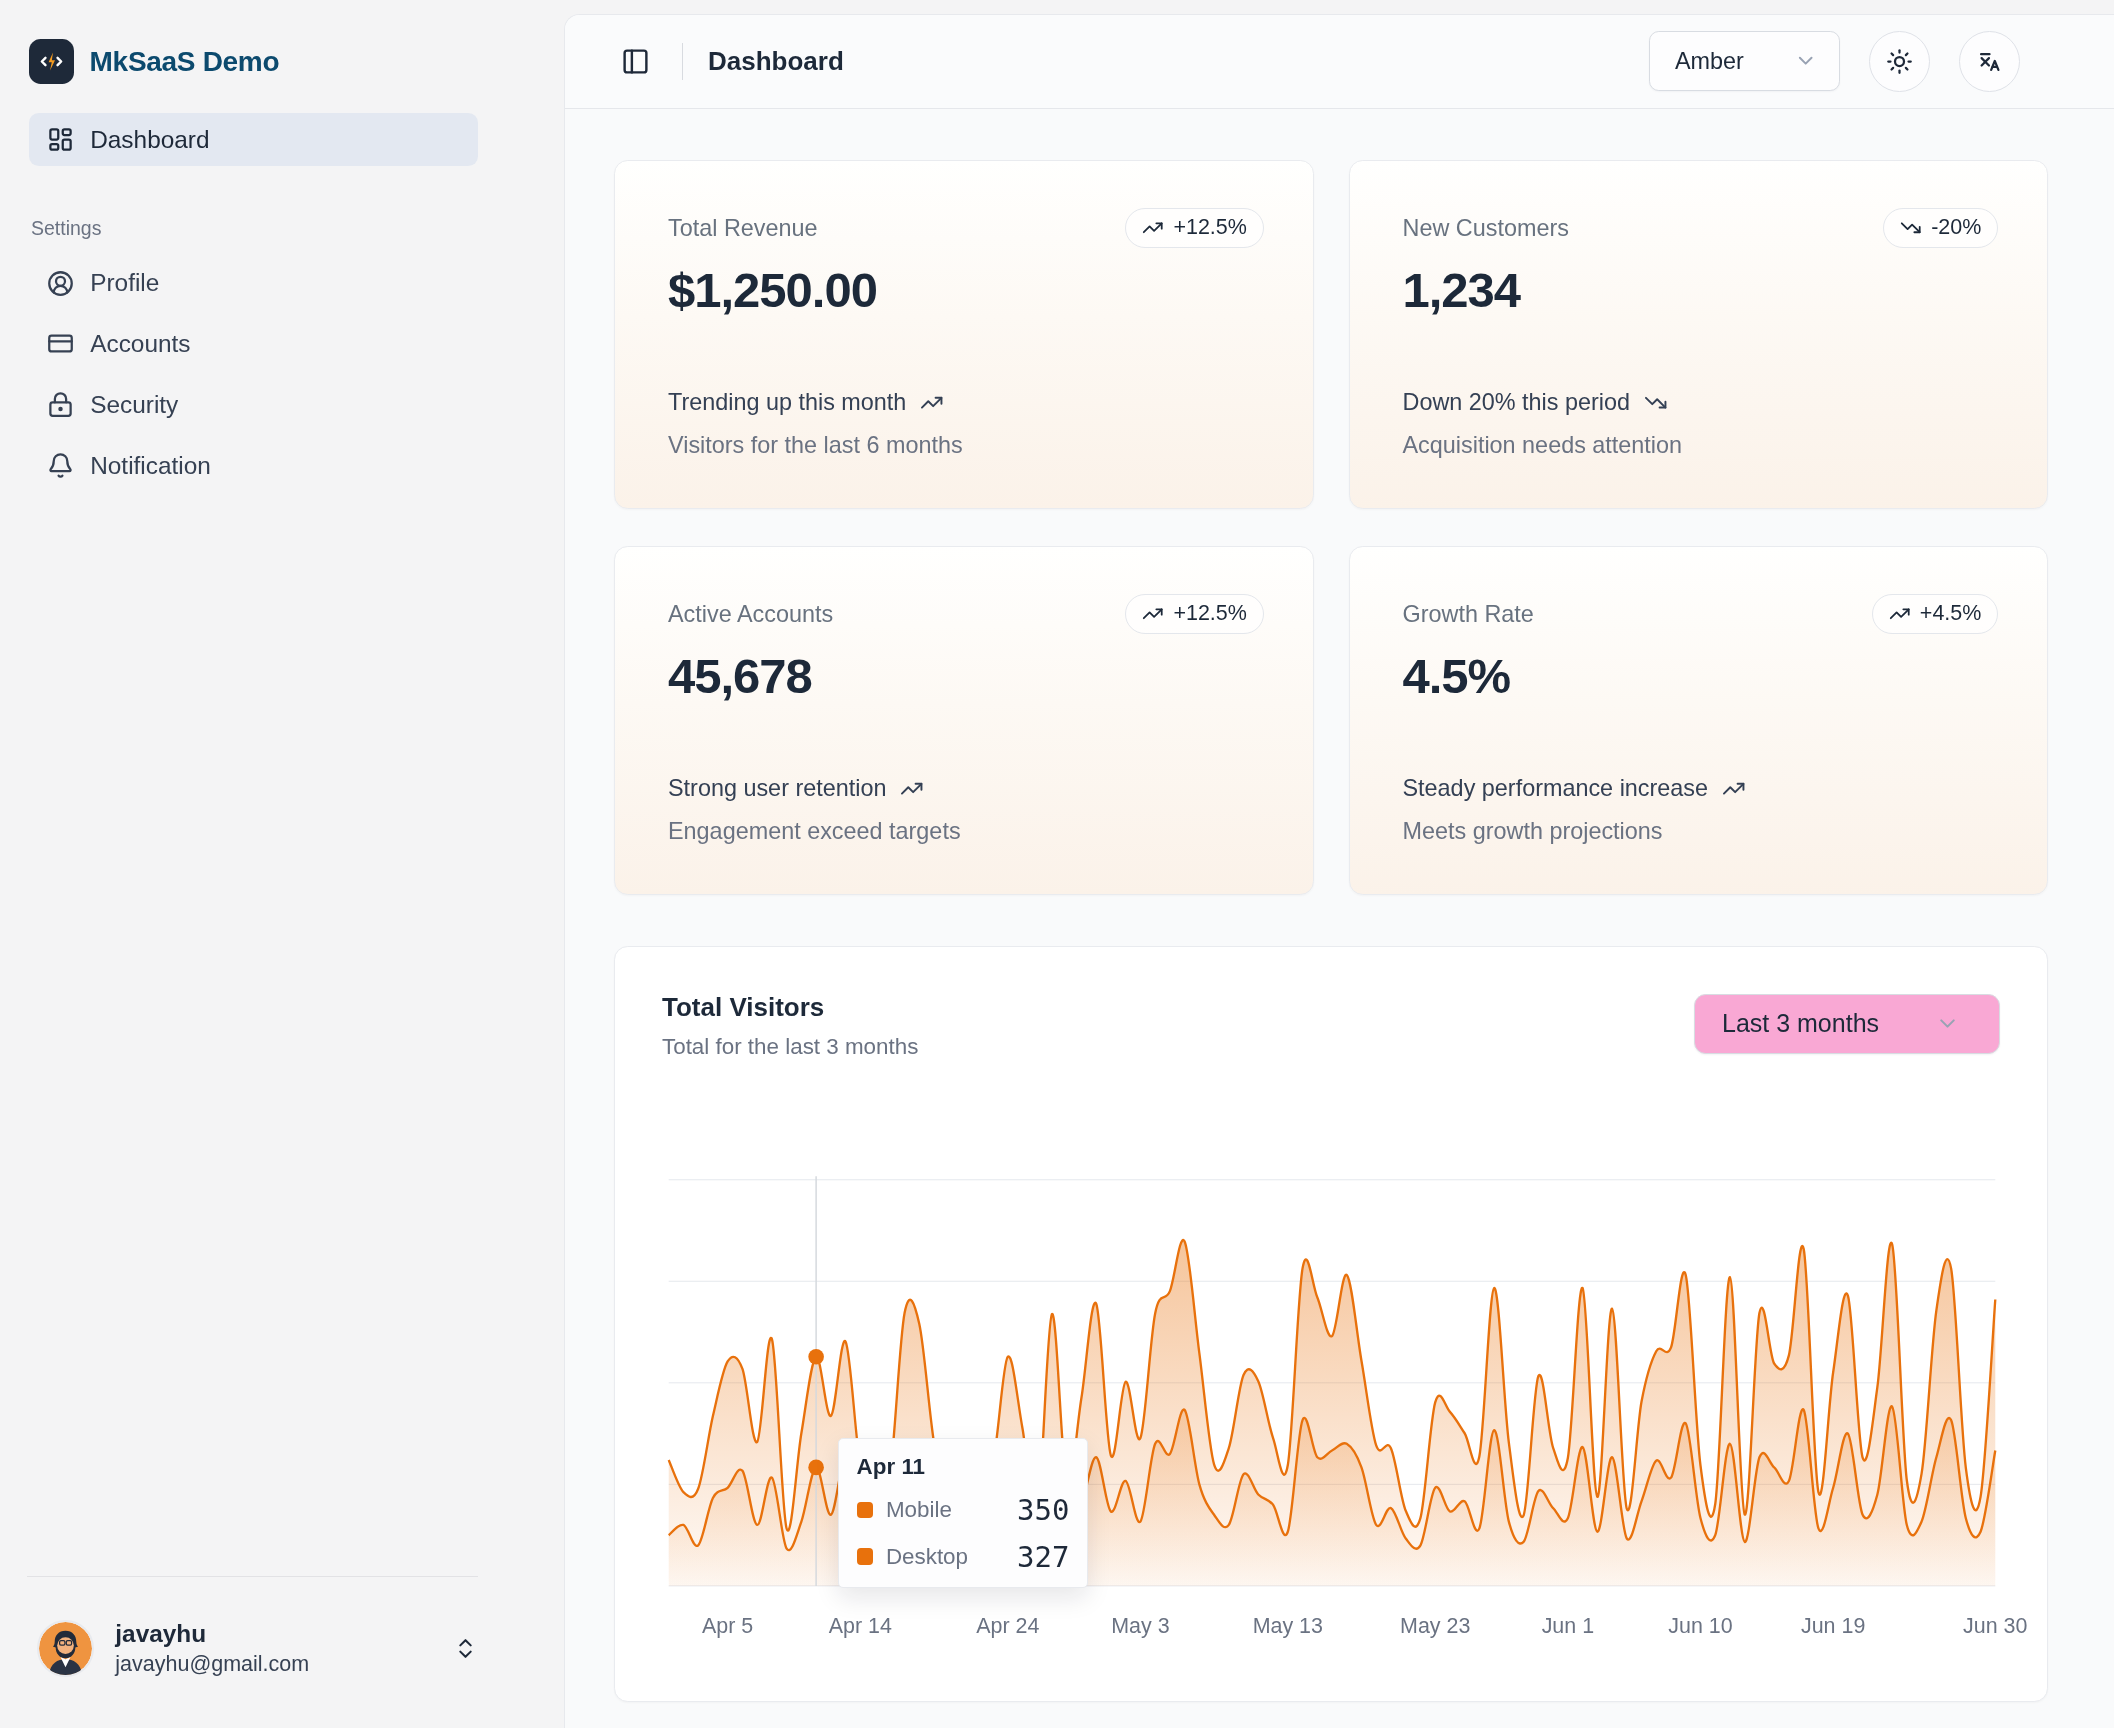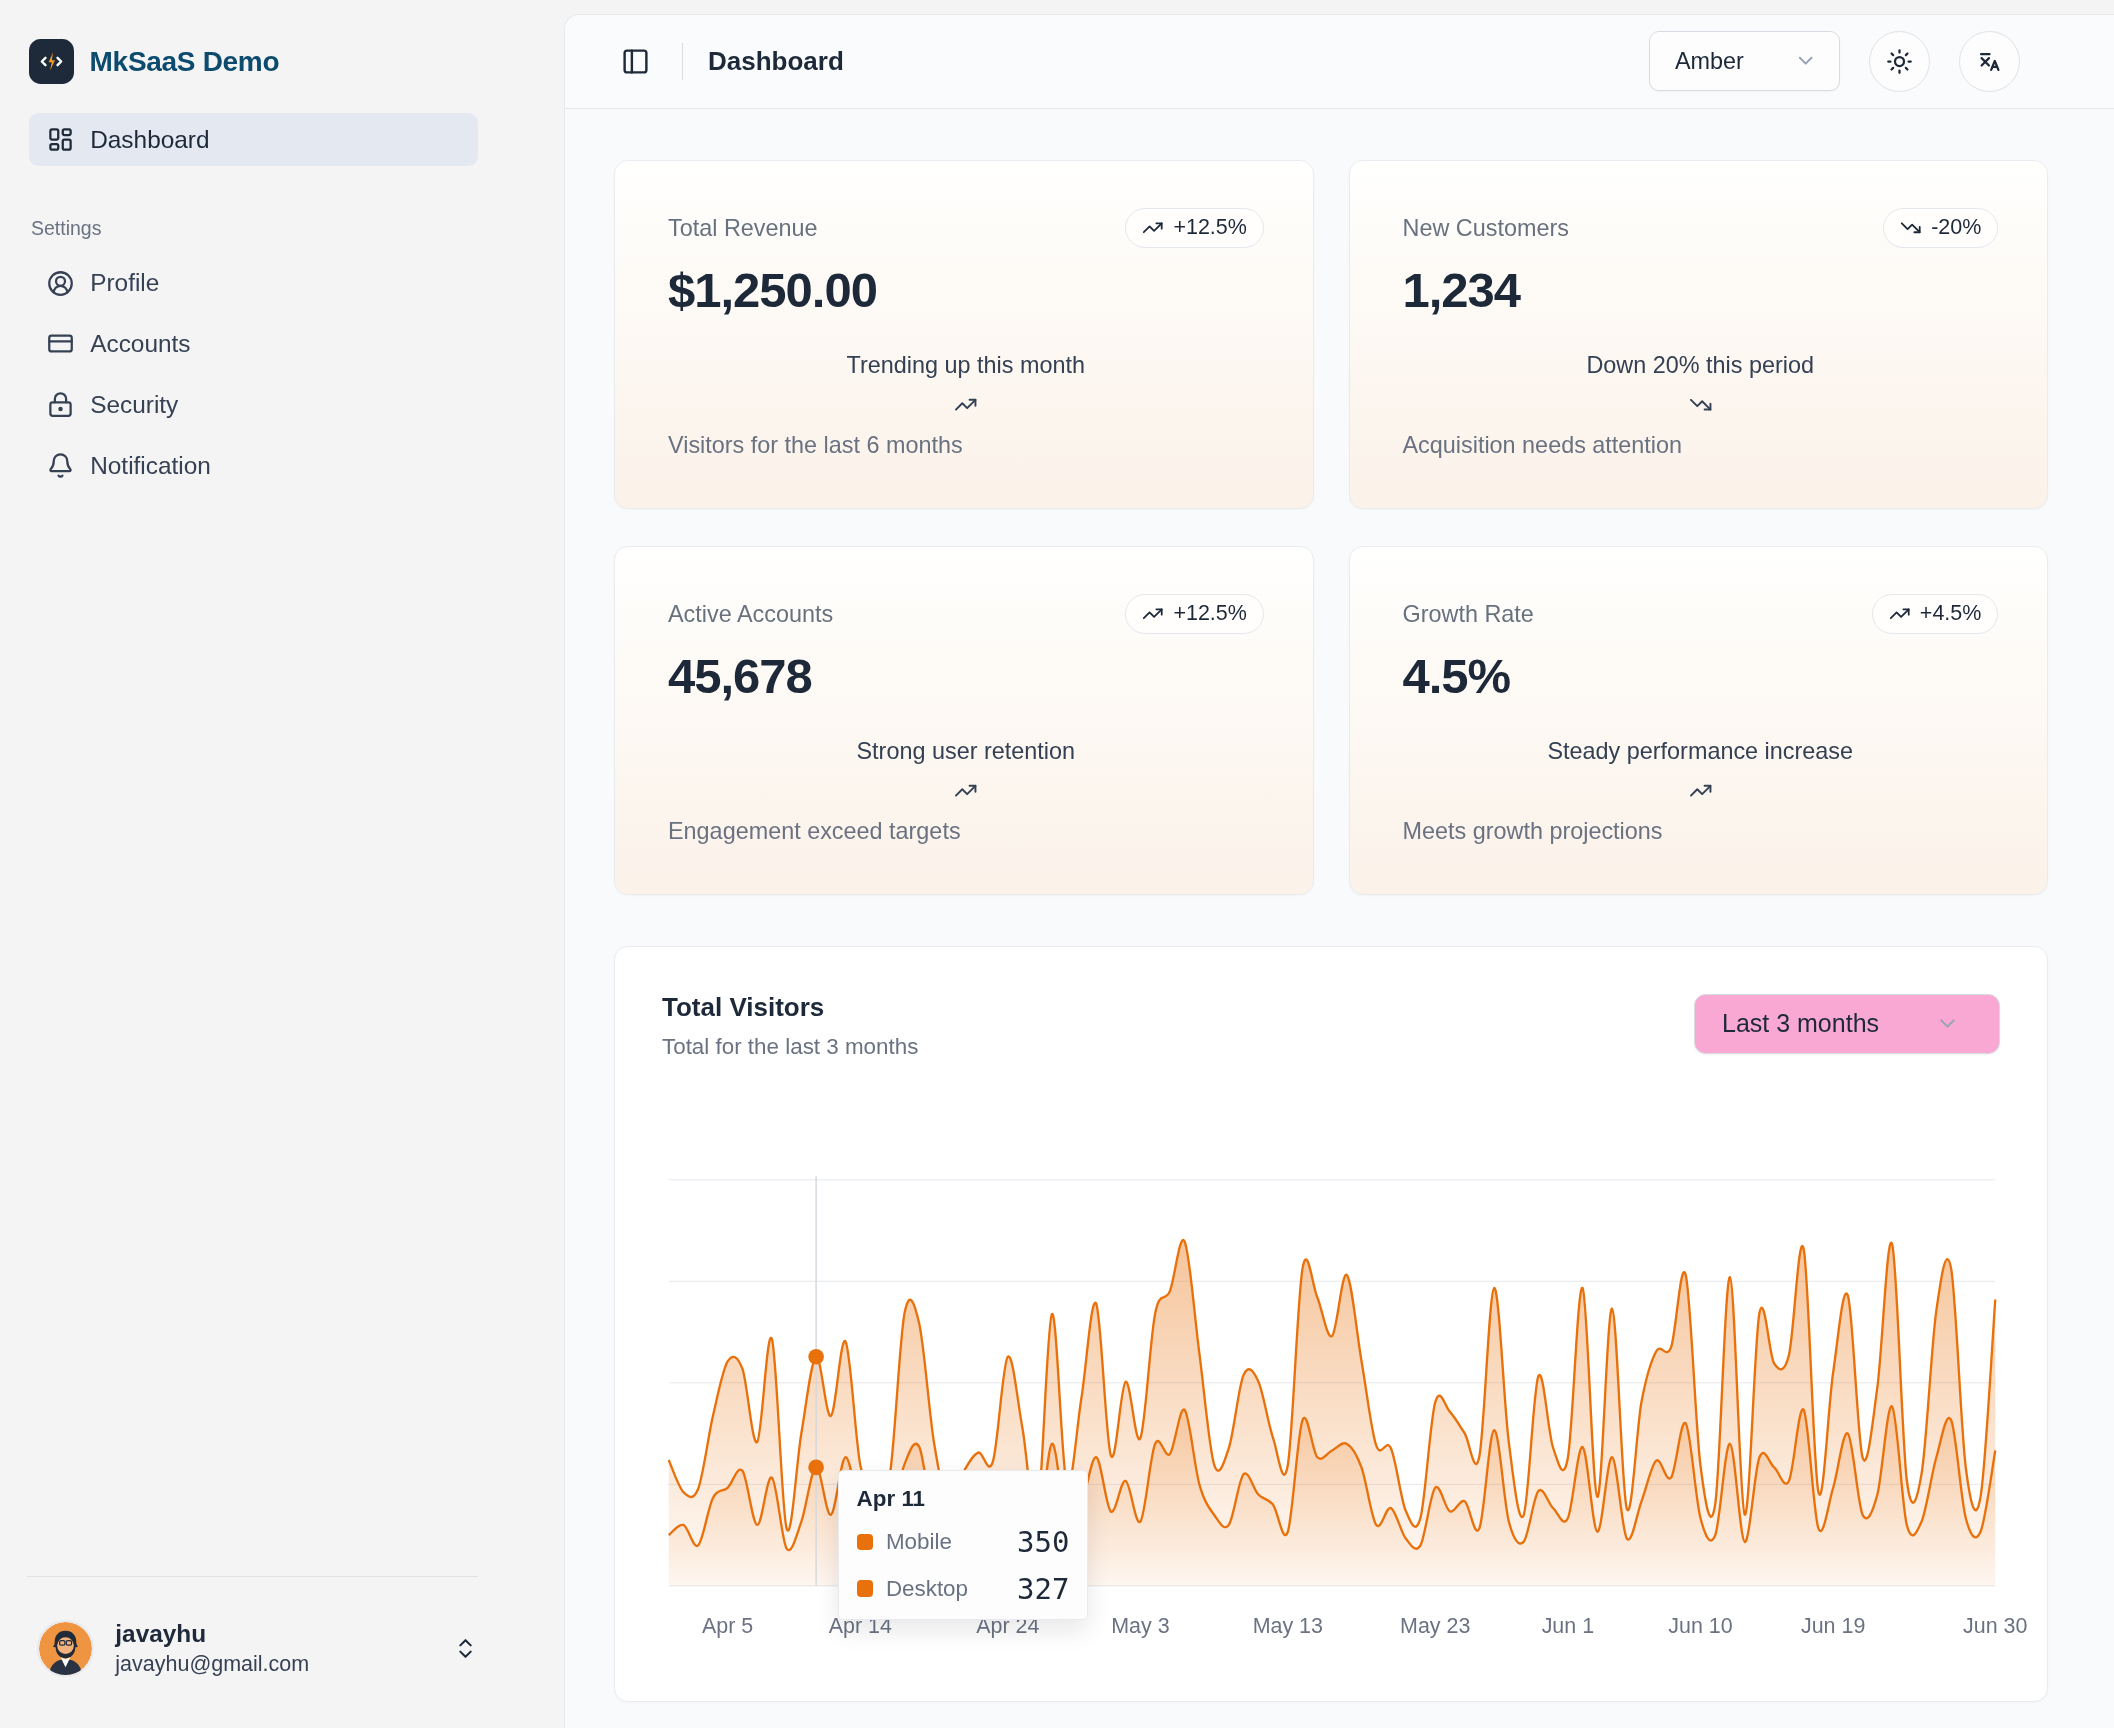--- a/index.html
+++ b/index.html
@@ -38,32 +38,32 @@
 
   
   .content { padding:51px 66px 23.4px 49px; }
   .stats-grid { display:grid; grid-template-columns:1fr 1fr; gap:37px 35px; }
   .stat-card { height:349px; border:1px solid #e9ebef; border-radius:13.7px; background:linear-gradient(180deg,#fffffe 0%,#fdf9f4 45%,#fbf2e9 100%); box-shadow:0 1px 2px rgba(16,24,40,.03); padding:47px 49px 49px 53px; display:flex; flex-direction:column; }
   .sc-head { display:flex; align-items:flex-start; justify-content:space-between; }
   .sc-title { font-size:23.4px; color:#68727f; padding-top:7.8px; }
   .badge { display:flex; align-items:center; gap:9.8px; border:1px solid #e4e7ec; border-radius:974px; background:rgba(255,255,255,.6); padding:6.8px 15.6px; font-size:21.5px; color:#1d2939; }
   .sc-value { margin-top:13.7px; font-size:49px; font-weight:700; letter-spacing:-1px; color:#1d2939; }
   .sc-foot { margin-top:auto; }
-  .sc-line1 { display:flex; align-items:center; gap:13.7px; font-size:23.4px; font-weight:500; color:#344054;flex-direction:column; }
+  .sc-line1 { display:flex; align-items:center; gap:13.7px; font-size:23.4px; font-weight:500; color:#344054; }
   .sc-line2 { margin-top:15.6px; font-size:23.4px; color:#6a7282; }
 
   
   .chart-card { position:relative; margin-top:51px; height:756px; border:1px solid #e9ebef; border-radius:13.7px; background:#ffffff; box-shadow:0 1px 2px rgba(16,24,40,.03); padding:45px 47px; }
   .cc-title { font-size:26px; font-weight:700; color:#1d2939; }
   .cc-sub { margin-top:11.7px; font-size:22.4px; color:#6a7282; }
   .range-select { position:absolute; top:47px; right:47px; height:60px; min-width:306px; border:1px solid #d8dce2; border-radius:11.7px; background:#f9a8d4; display:flex; align-items:center; justify-content:space-between; padding:0 39px 0 27px; cursor:pointer; box-shadow:0 1px 2px rgba(16,24,40,.05); }
   .range-select .val { font-size:25px; color:#1d2939; }
   .chev { color:#98a2b3; }
   #visitors-svg { position:absolute; left:0; top:0; width:1434px; height:754px; }
-  .tooltip { position:absolute; left:223px; top:491px; width:250px; border:1px solid #e8eaee; border-radius:5px; background:#fdfdfe; box-shadow:0 9.8px 25px rgba(16,24,40,.10); padding:15.6px 17.6px 13.7px 17.6px;margin-top:32px; }
+  .tooltip { position:absolute; left:223px; top:491px; width:250px; border:1px solid #e8eaee; border-radius:5px; background:#fdfdfe; box-shadow:0 9.8px 25px rgba(16,24,40,.10); padding:15.6px 17.6px 13.7px 17.6px; }
   .tt-title { font-size:22.4px; font-weight:600; color:#1d2939; }
   .tt-row { display:flex; align-items:center; gap:12.7px; margin-top:12.7px; }
   .tt-sw { width:16.6px; height:16.6px; border-radius:3.9px; background:#e8710c; flex:0 0 auto; }
   .tt-lbl { font-size:22.4px; color:#6a7282; }
   .tt-val { margin-left:auto; font-size:29px; color:#1e2939; font-family:"DejaVu Sans Mono",monospace; }
 </style>
 </head>
 <body>
 
 <svg width="0" height="0" style="position:absolute">

